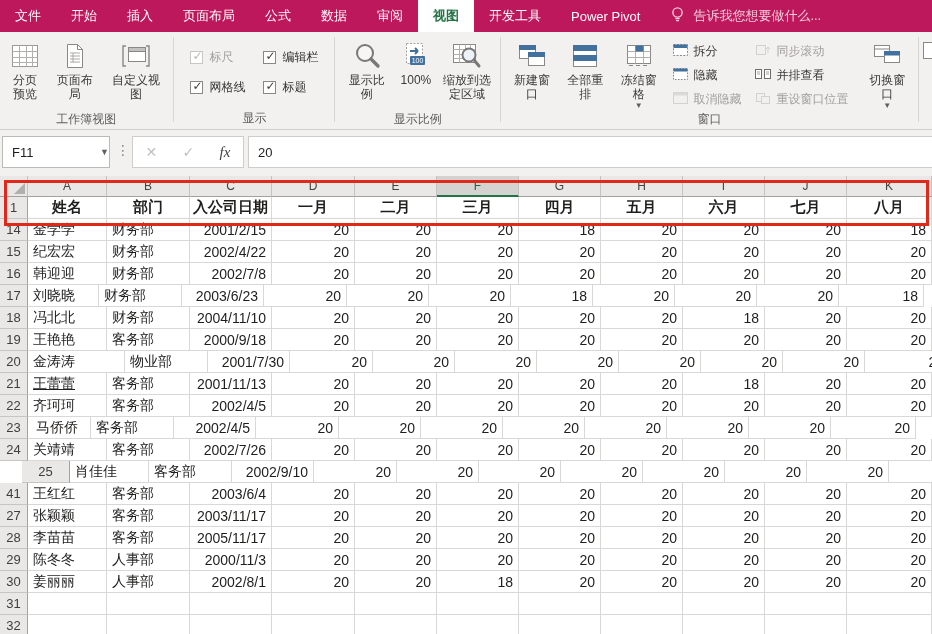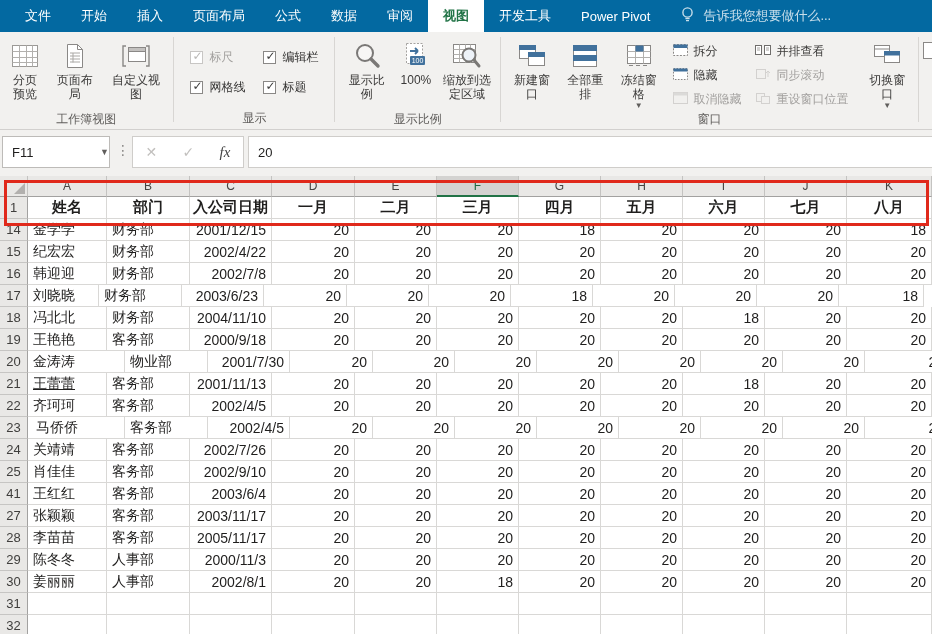--- a/index.html
+++ b/index.html
@@ -4,21 +4,21 @@
 <style>
   * { margin:0; padding:0; box-sizing:border-box; }
   html,body { background:#fff; }
   .app {
     position:relative; width:932px; height:634px; overflow:hidden;
     font-family:"Liberation Sans","DejaVu Sans",sans-serif;
     background:#fff; -webkit-font-smoothing:antialiased;
   }
   
   .tabbar { position:absolute; left:0; top:0; width:932px; height:32px;
-    background:#0369a1; display:flex; align-items:stretch; padding-left:10px; }
+    background:#be185d; display:flex; align-items:stretch; }
   .tabs { display:flex; align-items:stretch; }
   .tab { display:flex; align-items:center; padding:0 15px; color:#fff; font-size:13px; cursor:default; white-space:nowrap; }
   .tab.active { background:#fff; color:#217346; font-weight:bold; }
   .tellme { display:flex; align-items:center; gap:7px; margin-left:14px; color:rgba(255,255,255,.78); font-size:13px; }
   
   .ribbon { position:absolute; left:0; top:32px; width:932px; height:98px;
     background:#f2f1ef; border-bottom:1px solid #d2d0ce; display:flex; align-items:stretch; overflow:hidden; }
   .rgroup { display:flex; flex-direction:column; }
   .rcontent { flex:1; display:flex; align-items:flex-start; padding:3px 3px 0 3px; }
   .glabel { height:19px; text-align:center; font-size:12px; color:#605e5c; line-height:16px; }
@@ -259,34 +259,34 @@
           <div class="sbtn disabled">
             <span><svg width="17" height="14" viewBox="0 0 17 14">
                   <rect x="1.5" y="1.5" width="14" height="11" fill="#f1f0ee" stroke="#b5b3b1"></rect>
                   <rect x="1.5" y="1.5" width="14" height="3" fill="#c6c4c2"></rect>
                 </svg></span>
             <span>取消隐藏</span>
           </div>
         </div>
 
         <div class="scol">
+          <div class="sbtn disabled">
+            <span><svg width="18" height="14" viewBox="0 0 18 14">
+                  <rect x="2.5" y="2.5" width="9" height="9" fill="#f1f0ee" stroke="#b5b3b1"></rect>
+                  <path d="M14 4v6m0-6-2 2m2-2 2 2" stroke="#b5b3b1" fill="none"></path>
+                </svg></span>
+            <span>同步滚动</span>
+          </div>
           <div class="sbtn">
             <span><svg width="18" height="14" viewBox="0 0 18 14">
                   <rect x="1.5" y="2.5" width="6" height="9" fill="#fff" stroke="#6f6d6b"></rect>
                   <rect x="10.5" y="2.5" width="6" height="9" fill="#fff" stroke="#6f6d6b"></rect>
                   <path d="M3 5h3M3 7h3M12 5h3M12 7h3" stroke="#a5a3a0"></path>
                 </svg></span>
             <span>并排查看</span>
-          </div>
-          <div class="sbtn disabled">
-            <span><svg width="18" height="14" viewBox="0 0 18 14">
-                  <rect x="2.5" y="2.5" width="9" height="9" fill="#f1f0ee" stroke="#b5b3b1"></rect>
-                  <path d="M14 4v6m0-6-2 2m2-2 2 2" stroke="#b5b3b1" fill="none"></path>
-                </svg></span>
-            <span>同步滚动</span>
           </div>
           <div class="sbtn disabled">
             <span><svg width="18" height="14" viewBox="0 0 18 14">
                   <rect x="2.5" y="2.5" width="8" height="8" fill="#f1f0ee" stroke="#b5b3b1"></rect>
                   <rect x="7.5" y="5.5" width="8" height="7" fill="#f1f0ee" stroke="#b5b3b1"></rect>
                 </svg></span>
             <span>重设窗口位置</span>
           </div>
         </div>
 
@@ -359,21 +359,21 @@
         <div class="cell c" style="width: 82px;">四月</div>
         <div class="cell c" style="width: 82px;">五月</div>
         <div class="cell c" style="width: 82px;">六月</div>
         <div class="cell c" style="width: 82px;">七月</div>
         <div class="cell c" style="width: 85px;">八月</div>
       </div>
       <div class="shrow">
         <div class="rhd" style="width: 28px;">14</div>
         <div class="cell l" style="width: 79px;">金学学</div>
         <div class="cell l" style="width: 83px;">财务部</div>
-        <div class="cell r" style="width: 82px;">2001/12/15</div>
+        <div class="cell r" style="width: 82px;">2001/2/15</div>
         <div class="cell r" style="width: 83px;">20</div>
         <div class="cell r" style="width: 82px;">20</div>
         <div class="cell r" style="width: 82px;">20</div>
         <div class="cell r" style="width: 82px;">18</div>
         <div class="cell r" style="width: 82px;">20</div>
         <div class="cell r" style="width: 82px;">20</div>
         <div class="cell r" style="width: 82px;">20</div>
         <div class="cell r" style="width: 85px;">18</div>
       </div>
       <div class="shrow">
@@ -483,21 +483,21 @@
         <div class="cell r" style="width: 82px;">20</div>
         <div class="cell r" style="width: 82px;">20</div>
         <div class="cell r" style="width: 82px;">20</div>
         <div class="cell r" style="width: 82px;">20</div>
         <div class="cell r" style="width: 82px;">20</div>
         <div class="cell r" style="width: 82px;">20</div>
         <div class="cell r" style="width: 85px;">20</div>
       </div>
       <div class="shrow">
         <div class="rhd" style="width: 28px;">23</div>
-        <div class="cell l" style="width: 97px; padding-left: 8px;">马侨侨</div>
+        <div class="cell l" style="width: 63px; padding-left: 8px;">马侨侨</div>
         <div class="cell l" style="width: 83px;">客务部</div>
         <div class="cell r" style="width: 82px;">2002/4/5</div>
         <div class="cell r" style="width: 83px;">20</div>
         <div class="cell r" style="width: 82px;">20</div>
         <div class="cell r" style="width: 82px;">20</div>
         <div class="cell r" style="width: 82px;">20</div>
         <div class="cell r" style="width: 82px;">20</div>
         <div class="cell r" style="width: 82px;">20</div>
         <div class="cell r" style="width: 82px;">20</div>
         <div class="cell r" style="width: 85px;">20</div>
@@ -510,21 +510,21 @@
         <div class="cell r" style="width: 83px;">20</div>
         <div class="cell r" style="width: 82px;">20</div>
         <div class="cell r" style="width: 82px;">20</div>
         <div class="cell r" style="width: 82px;">20</div>
         <div class="cell r" style="width: 82px;">20</div>
         <div class="cell r" style="width: 82px;">20</div>
         <div class="cell r" style="width: 82px;">20</div>
         <div class="cell r" style="width: 85px;">20</div>
       </div>
       <div class="shrow">
-        <div class="rhd" style="width: 28px;">25</div>
+        <div class="rhd" style="width: 48px; margin-left: 22px;">25</div>
         <div class="cell l" style="width: 79px;">肖佳佳</div>
         <div class="cell l" style="width: 83px;">客务部</div>
         <div class="cell r" style="width: 82px;">2002/9/10</div>
         <div class="cell r" style="width: 83px;">20</div>
         <div class="cell r" style="width: 82px;">20</div>
         <div class="cell r" style="width: 82px;">20</div>
         <div class="cell r" style="width: 82px;">20</div>
         <div class="cell r" style="width: 82px;">20</div>
         <div class="cell r" style="width: 82px;">20</div>
         <div class="cell r" style="width: 82px;">20</div>

